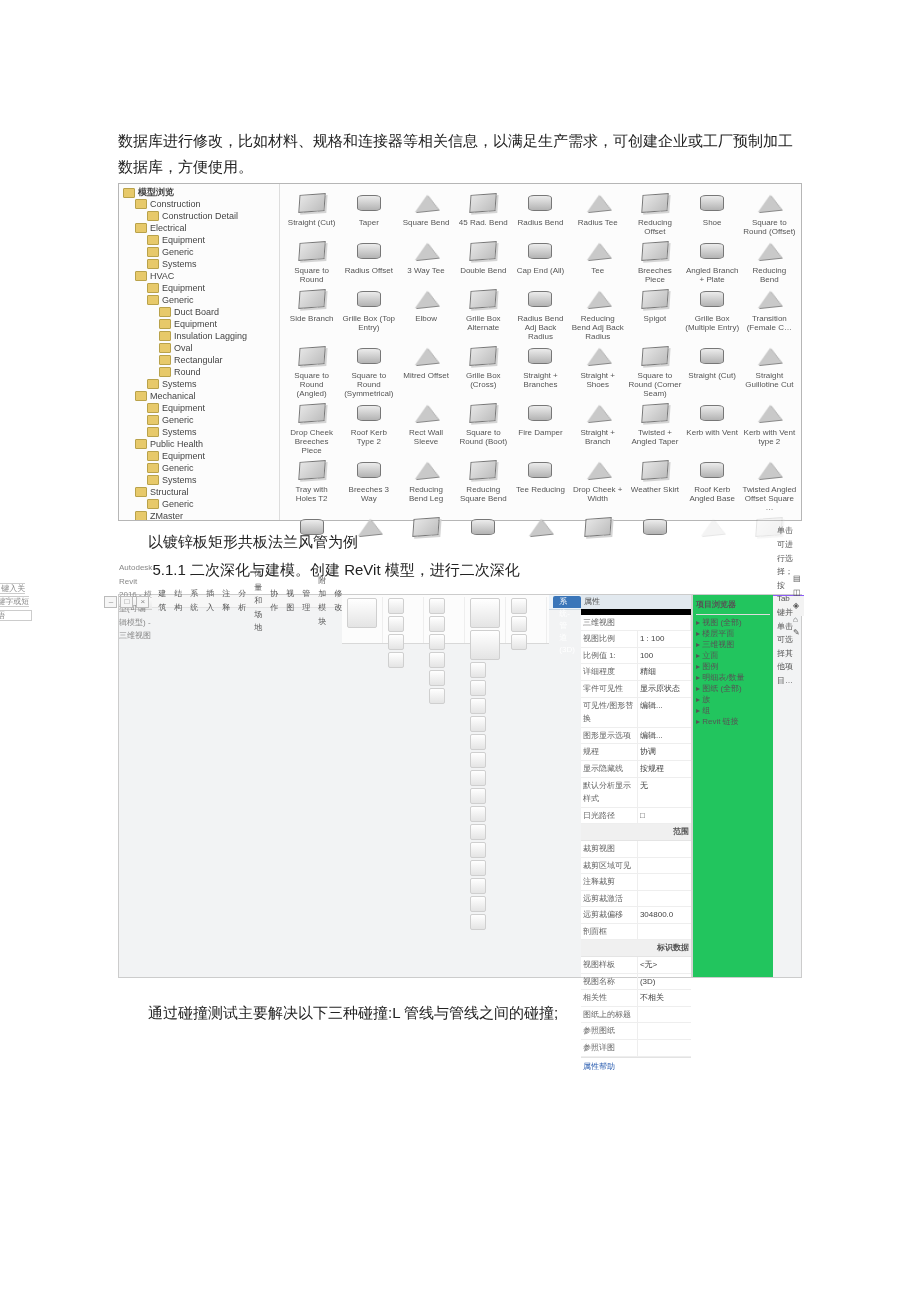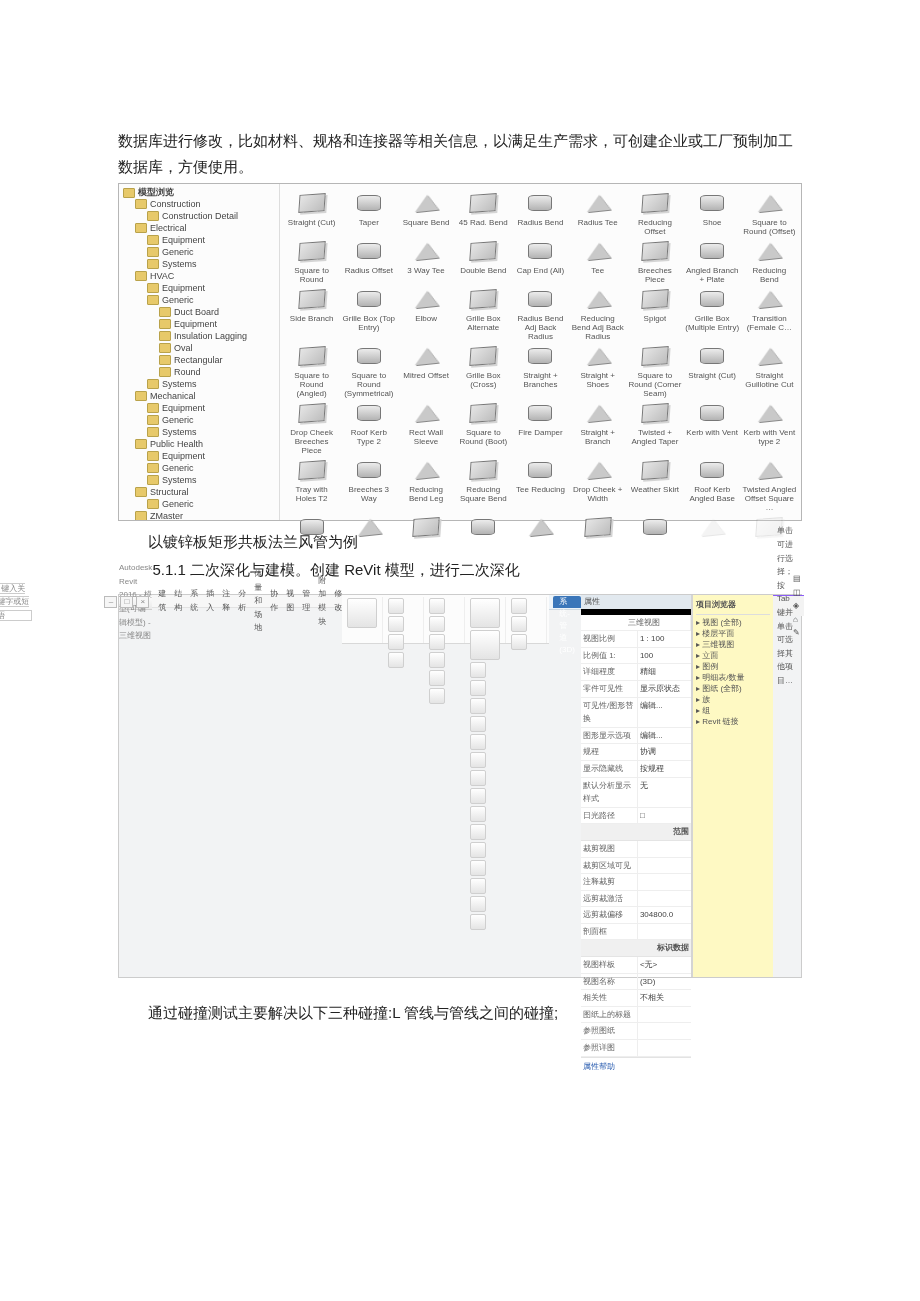--- a/index.html
+++ b/index.html
@@ -172,21 +172,21 @@
     position:absolute; background:rgba(255,255,255,0.92);
     border:1px solid #c1bfb6;
   }
   .wall { position:absolute; background:#d9d6cc; }
   .green { position:absolute; background:#38d23b; opacity:0.75;}
   .pipe-p { position:absolute; background:none; border:2px solid #b340c7;}
   .pipe-b { position:absolute; background:none; border:2px solid #3d6fd1;}
   .box-steel { position:absolute; background:#8a8f95; border:1px solid #5c6066;}
   .darkroom { position:absolute; background:#3a3d40;}
   .browser-panel {
-    width:74px; background:#fef9c3; border-left:1px solid #d4d4d4;
+    width:74px; background:#22c55e; border-left:1px solid #d4d4d4;
     padding:3px;
   }
   .status {
     height:16px; background:#f3f3f3; border-top:1px solid #8b5cf6;
     display:flex; align-items:center; justify-content:space-between; padding:2px 4px;
   }
   .view-tab {
     height:14px; background:#eef4f9; border-bottom:1px solid #cfd9e1;
     padding-left:4px; display:flex; align-items:center; gap:3px;
   }
@@ -765,21 +765,21 @@
           <div class="rb"></div>
         </div>
     </div>
     <div class="view-tab">
       <span class="tab">系统-管道 (3D)</span>
     </div>
     <div class="revit-body">
       <div class="prop-panel">
         <div class="prop-head">属性</div>
         <div class="prop-row">
-          <div class="k" style="width:100%;margin-left:45px;">三维视图</div>
+          <div class="k" style="width:100%;">三维视图</div>
         </div>
         <div id="props-list">
             <div class="prop-row">
               <div class="k">视图比例</div>
               <div class="v">1 : 100</div>
             </div>
             <div class="prop-row">
               <div class="k">比例值 1:</div>
               <div class="v">100</div>
             </div>

